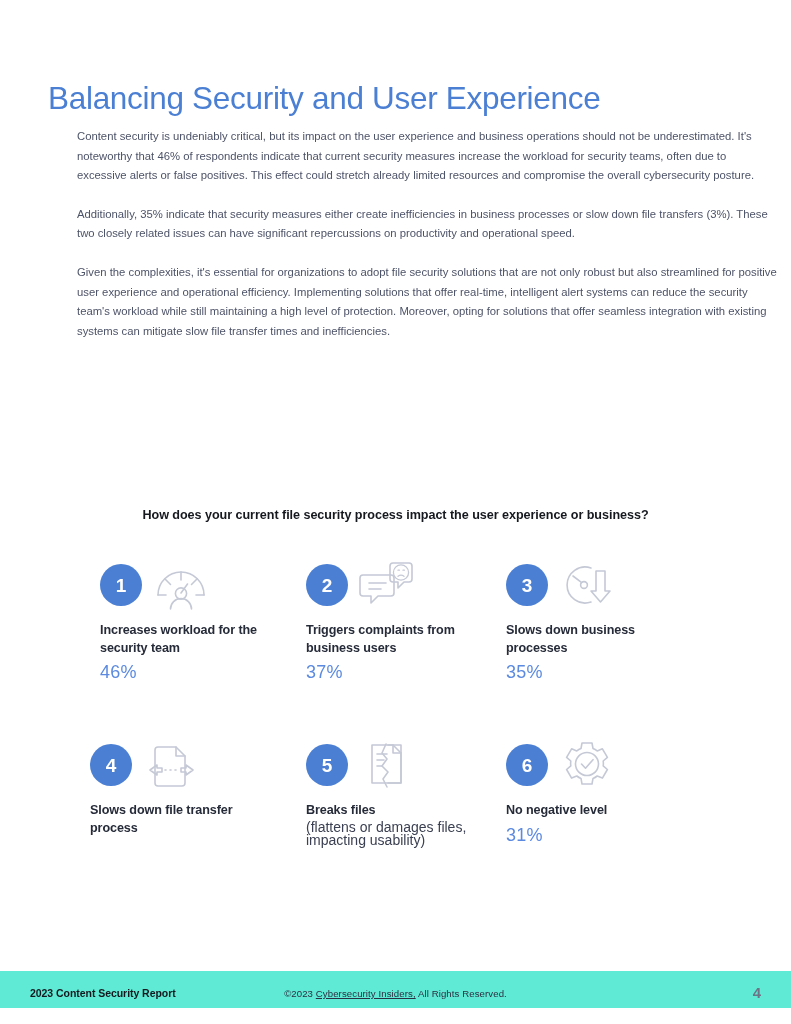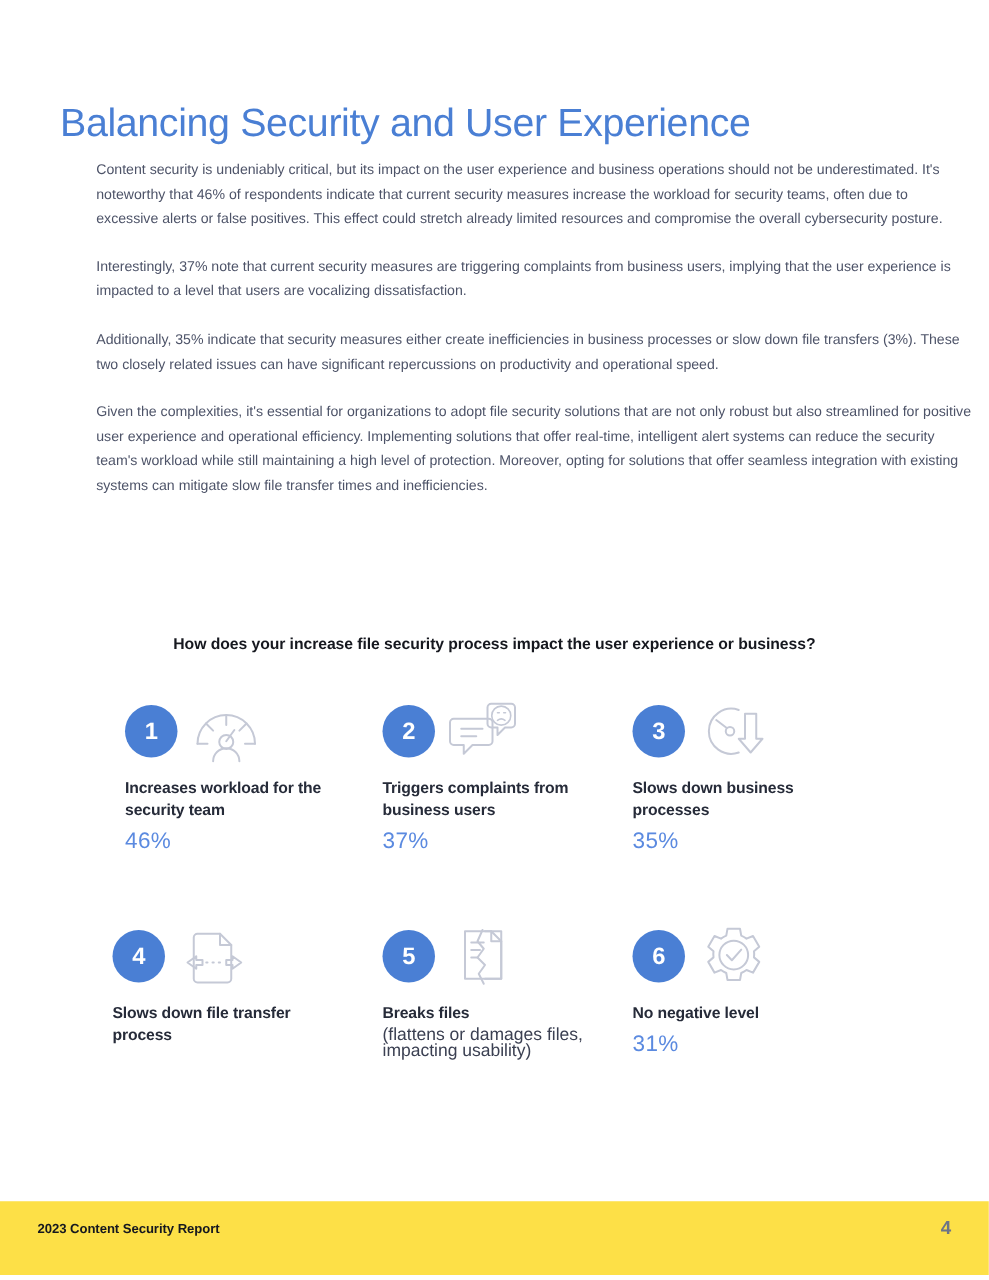--- a/index.html
+++ b/index.html
@@ -149,24 +149,24 @@
     color: #5b8ae0;
     letter-spacing: 0.3px;
     line-height: 1;
   }
   .stat-item.has-sub .stat-value { margin-top: 8px; }
 
   
   .footer {
     position: absolute;
     left: 0;
-    bottom: 4px;
+    bottom: 16px;
     width: 791px;
-    height: 59px;
-    background: #fde047;
+    height: 37px;
+    background: #5eead4;
   }
   .footer-left {
     position: absolute;
     left: 30px;
     top: 16px;
     font-size: 10.5px;
     font-weight: 700;
     color: #16181f;
     letter-spacing: -0.05px;
   }
@@ -197,26 +197,25 @@
 </style>
 </head>
 <body>
 
 <div class="page">
 
   <h1 class="page-title">Balancing Security and User Experience</h1>
 
   <div class="body-copy">
     <p class="para">Content security is undeniably critical, but its impact on the user experience and business operations should not be underestimated. It's noteworthy that 46% of respondents indicate that current security measures increase the workload for security teams, often due to excessive alerts or false positives. This effect could stretch already limited resources and compromise the overall cybersecurity posture.</p>
-    <p class="para">Interestingly, 37% note that current security measures are triggering complaints from business users, implying that the user experience is impacted to a level that users are vocalizing dissatisfaction.</p>
     <p class="para">Additionally, 35% indicate that security measures either create inefficiencies in business processes or slow down file transfers (3%). These two closely related issues can have significant repercussions on productivity and operational speed.</p>
     <p class="para">Given the complexities, it's essential for organizations to adopt file security solutions that are not only robust but also streamlined for positive user experience and operational efficiency. Implementing solutions that offer real-time, intelligent alert systems can reduce the security team's workload while still maintaining a high level of protection. Moreover, opting for solutions that offer seamless integration with existing systems can mitigate slow file transfer times and inefficiencies.</p>
   </div>
 
-  <div class="chart-question">How does your increase file security process impact the user experience or business?</div>
+  <div class="chart-question">How does your current file security process impact the user experience or business?</div>
 
   <div class="stats">
 
     <div class="stat-row row-1">
 
       <div class="stat-item col-1">
         <div class="stat-head">
           <div class="badge">1</div>
           <div class="stat-icon">
             <svg viewBox="0 0 58 52" aria-hidden="true">
@@ -327,16 +326,21 @@
         <div class="stat-label">No negative level</div>
         <div class="stat-value">31%</div>
       </div>
 
     </div>
 
   </div>
 
   <div class="footer">
     <div class="footer-left">2023 Content Security Report</div>
+    <div class="footer-center">
+      <span>©2023</span>
+      <span class="link">Cybersecurity Insiders,</span>
+      <span>All Rights Reserved.</span>
+    </div>
     <div class="footer-page">4</div>
   </div>
 
 </div>
 
 </body></html>

